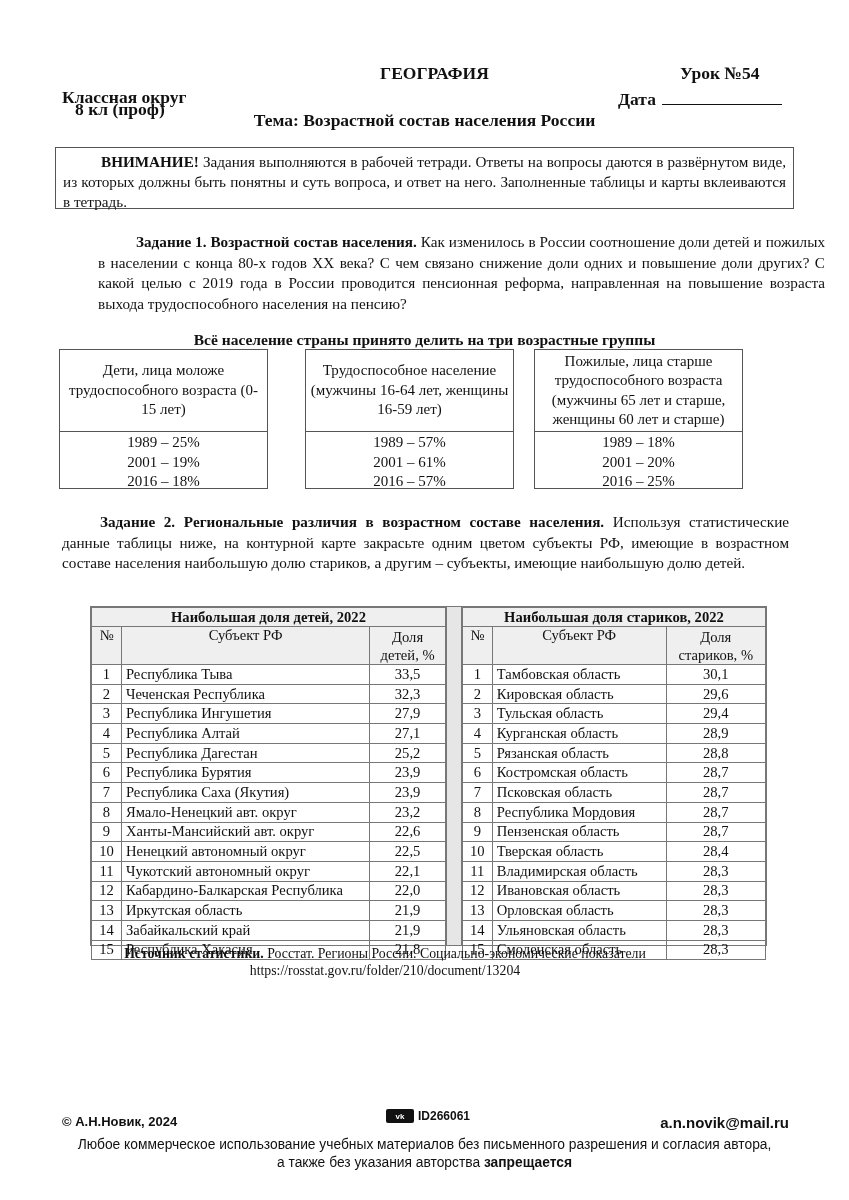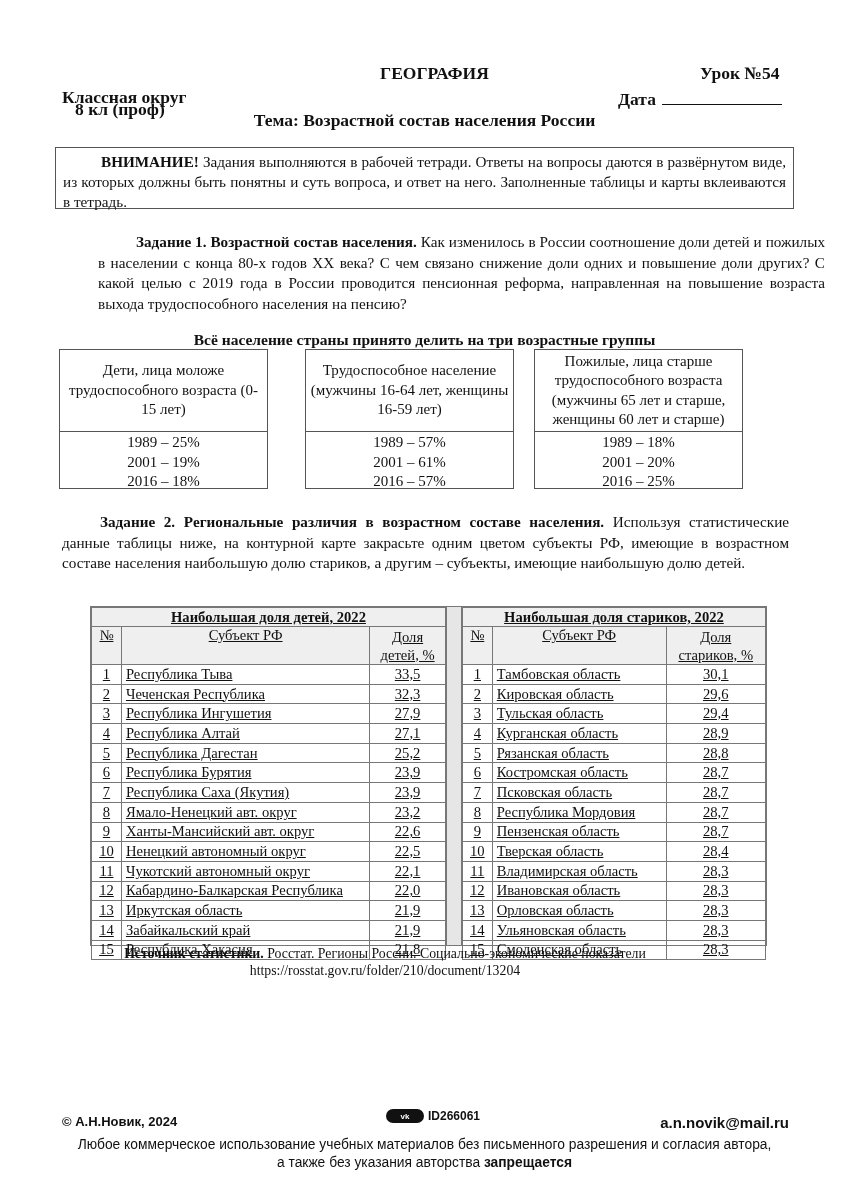--- a/index.html
+++ b/index.html
@@ -4,21 +4,21 @@
   <style>
     html, body { margin: 0; padding: 0; background: #ffffff; }
     body { width: 849px; height: 1200px; position: relative; overflow: hidden;
       font-family: "Liberation Serif", "DejaVu Serif", serif; color: #111; }
     .abs { position: absolute; }
     .b { font-weight: bold; }
 
     .hdr { font-size: 17.5px; font-weight: bold; white-space: nowrap; }
     #grade { left: 75px; top: 63px; margin-top: 36px; }
     #subject { left: 380px; top: 63px; }
-    #lesson { left: 700px; top: 63px; }
+    #lesson { left: 680px; top: 63px; }
     #worktype { left: 62px; top: 87px; }
     #date-wrap { left: 618px; top: 87px; }
     #date-line { display: inline-block; width: 120px; border-bottom: 1.5px solid #111; height: 17px; vertical-align: baseline; margin-left: 6px; }
     #topic { left: 0; width: 849px; text-align: center; top: 110px; }
 
     #notice { left: 55px; top: 147px; width: 739px; height: 62px; border: 1px solid #555; box-sizing: border-box;
       padding: 4px 7px; font-size: 15.2px; line-height: 20px; text-align: justify; }
     .indent { display: inline-block; width: 38px; }
 
     .task { left: 62px; width: 727px; font-size: 15.2px; line-height: 20.5px; text-align: justify; }
@@ -27,36 +27,36 @@
 
     #groups-title { left: 0; width: 849px; text-align: center; top: 331px; font-size: 15.5px; font-weight: bold; }
     .group { top: 349px; width: 209px; height: 140px; border: 1px solid #555; box-sizing: border-box; font-size: 15px; text-align: center; }
     .group .gh { height: 81px; border-bottom: 1px solid #555; display: flex; align-items: center; justify-content: center; line-height: 19.5px; padding: 0 3px; }
     .group .gv { line-height: 19.5px; padding-top: 1px; }
     #group-0 { left: 59px; }
     #group-1 { left: 305px; }
     #group-2 { left: 534px; }
 
     #tables { left: 90px; top: 606px; width: 677px; height: 340px; border: 1px solid #777; box-sizing: border-box; display: flex; background: #fff; }
-    .stbl { border-collapse: collapse; font-size: 14.6px; text-decoration: underline; }
+    .stbl { border-collapse: collapse; font-size: 14.6px; }
     .stbl td { border: 1px solid #777; padding: 0 4px; height: 18.7px; line-height: 17px; }
     .stbl .th { background: #efefef; }
     .stbl .title { font-weight: bold; text-align: center; height: 18px; }
     .stbl .c-num { text-align: center; }
     .stbl .c-val { text-align: center; }
     .gap { width: 14px; background: #e6e6e6; border-left: 1px solid #777; border-right: 1px solid #777; }
     #tbl-kids { width: 356px; }
     #tbl-old { width: 305px; }
 
     #source { left: 0; width: 770px; text-align: center; top: 946px; font-size: 13.8px; line-height: 16.5px; }
 
     .foot { font-family: "Liberation Sans", "DejaVu Sans", sans-serif; }
     #copyright { left: 62px; top: 1114px; font-size: 13px; font-weight: bold; }
     #vk { left: 386px; top: 1109px; font-size: 12px; font-weight: bold; display: flex; align-items: center; gap: 4px; }
-    #vk-icon { width: 38px; height: 14px; background: #111; border-radius: 7px; color: #fff; font-size: 8px; display: flex; align-items: center; justify-content: center; font-weight: bold; }
+    #vk-icon { width: 28px; height: 14px; background: #111; border-radius: 2px; color: #fff; font-size: 8px; display: flex; align-items: center; justify-content: center; font-weight: bold; }
     #email { right: 60px; top: 1114px; font-size: 15px; font-weight: bold; }
     #license { left: 0; width: 849px; text-align: center; top: 1136px; font-size: 13.8px; line-height: 18px; }
   </style>
 </head>
 <body>
 
 <div id="grade" class="abs hdr">8 кл (проф)</div>
 <div id="subject" class="abs hdr">ГЕОГРАФИЯ</div>
 <div id="lesson" class="abs hdr">Урок №54</div>
 <div id="worktype" class="abs hdr">Классная округ</div>

